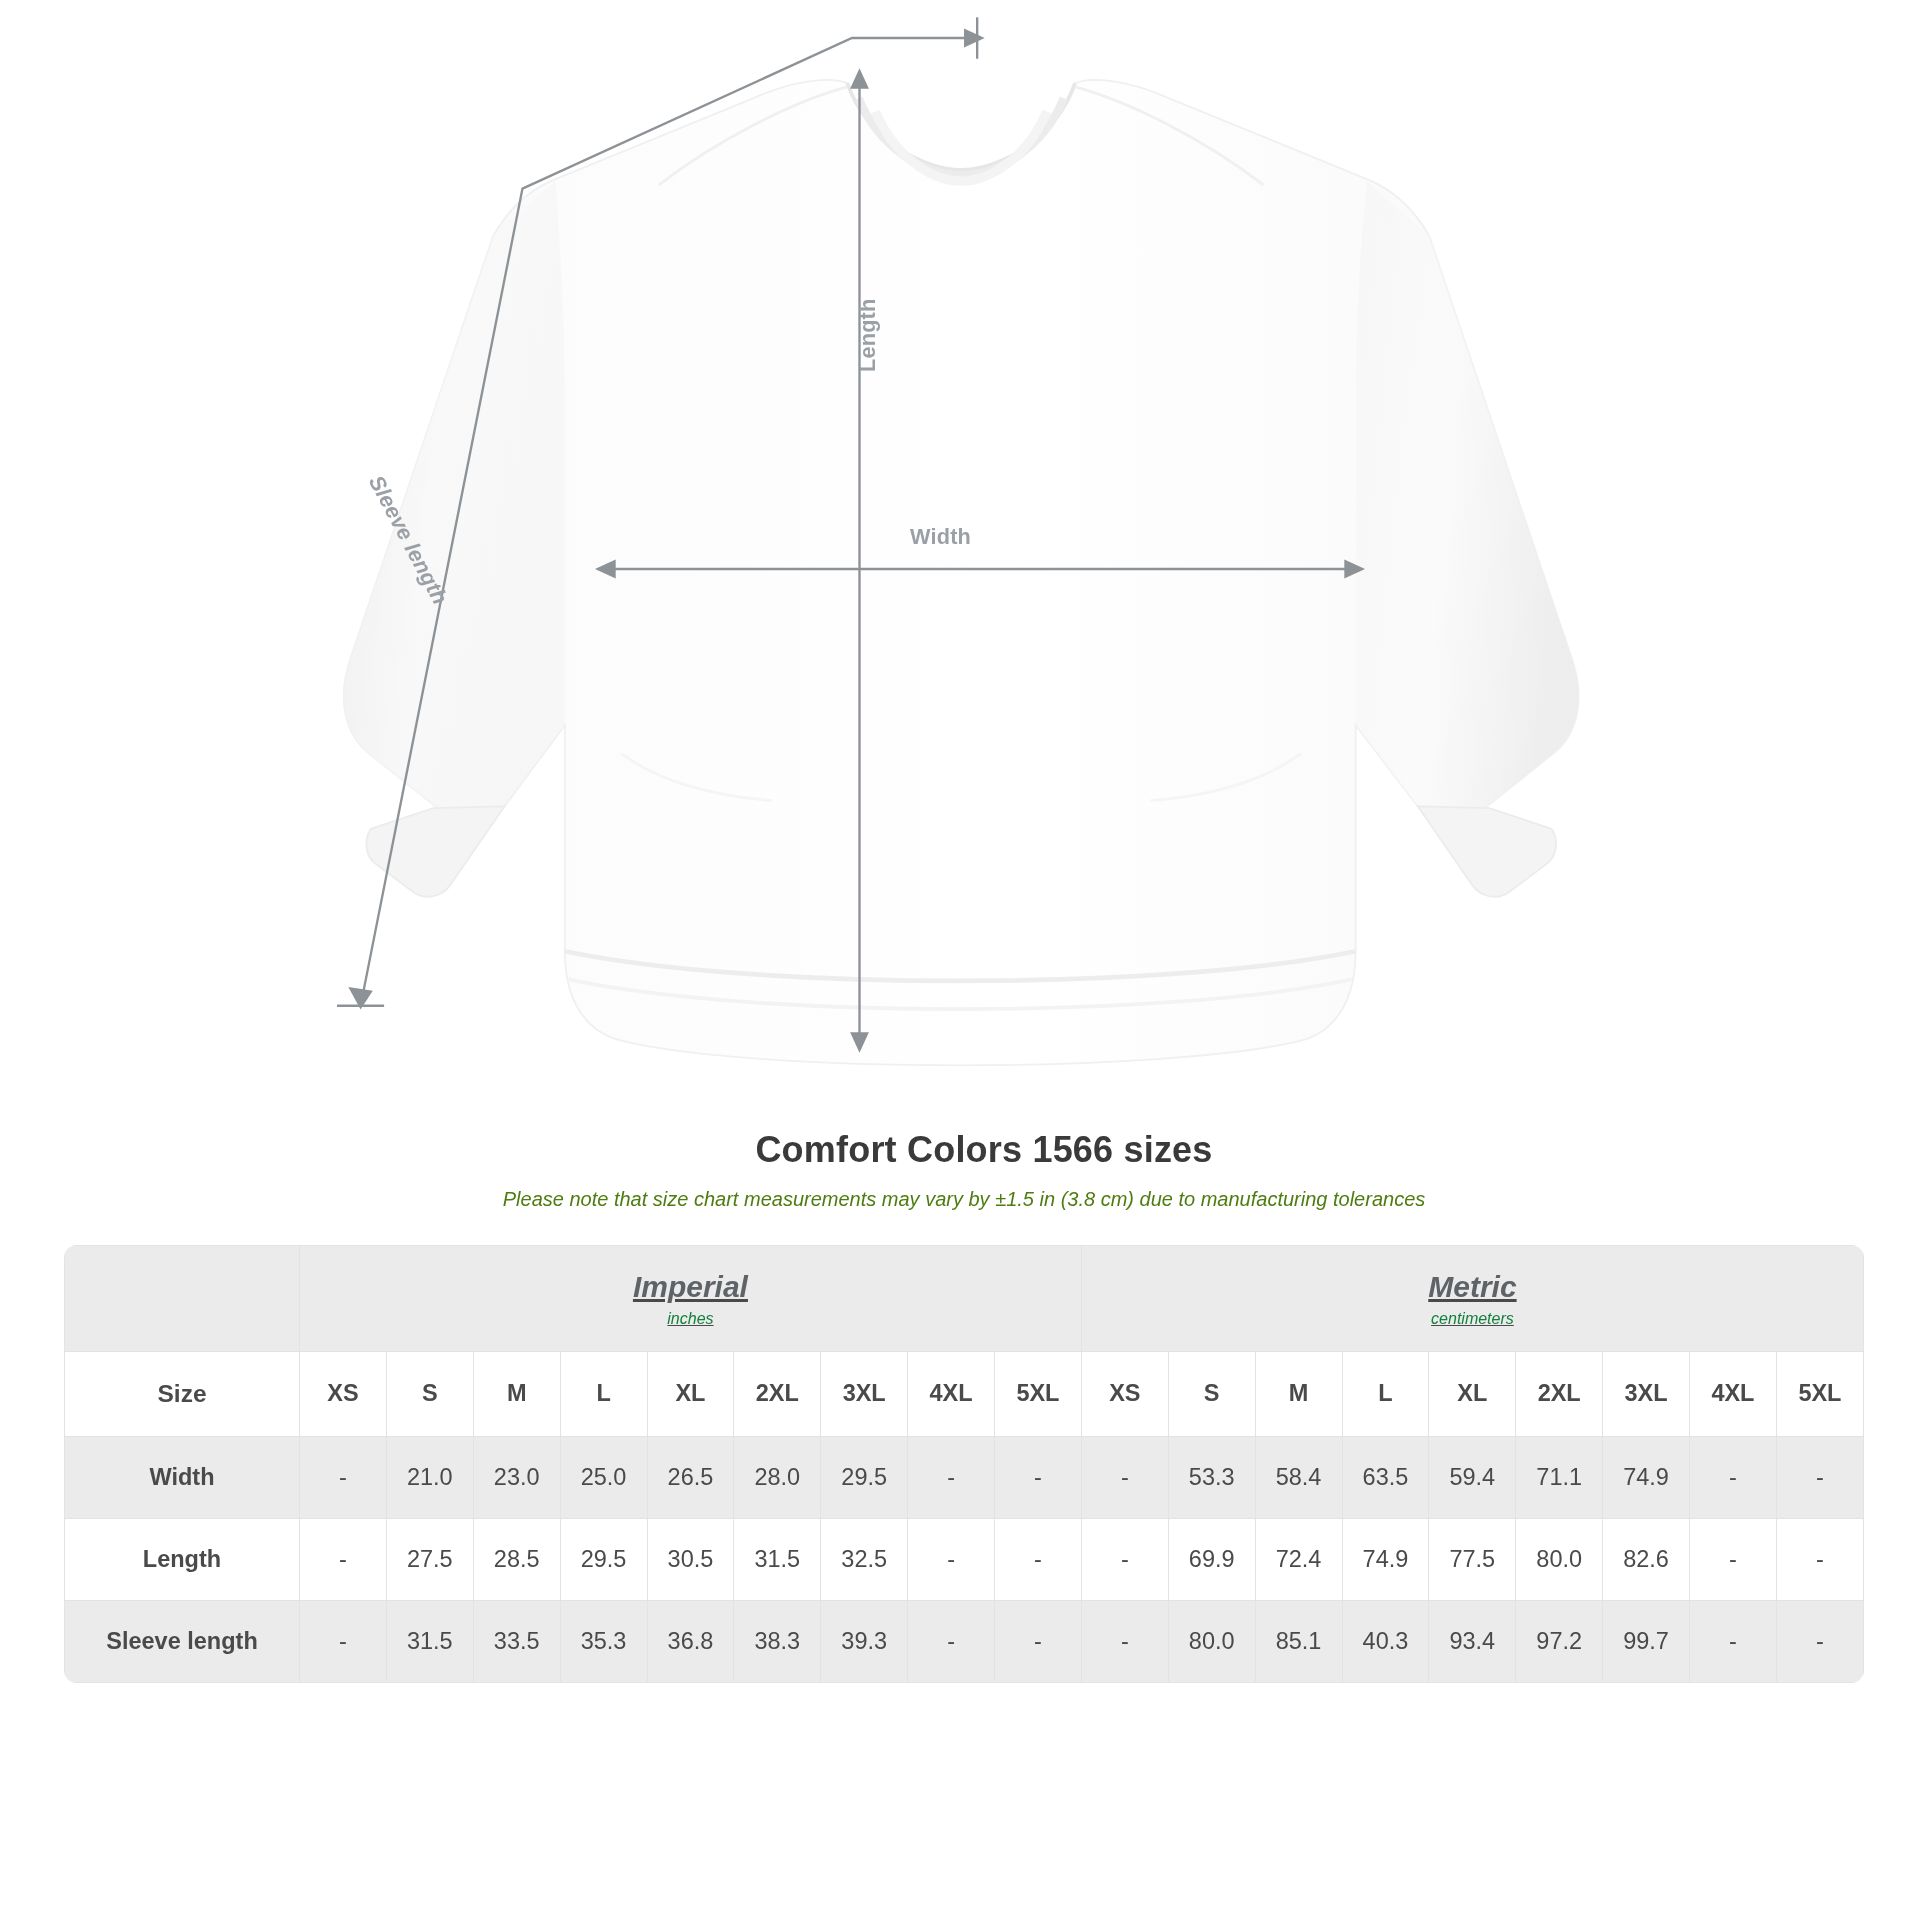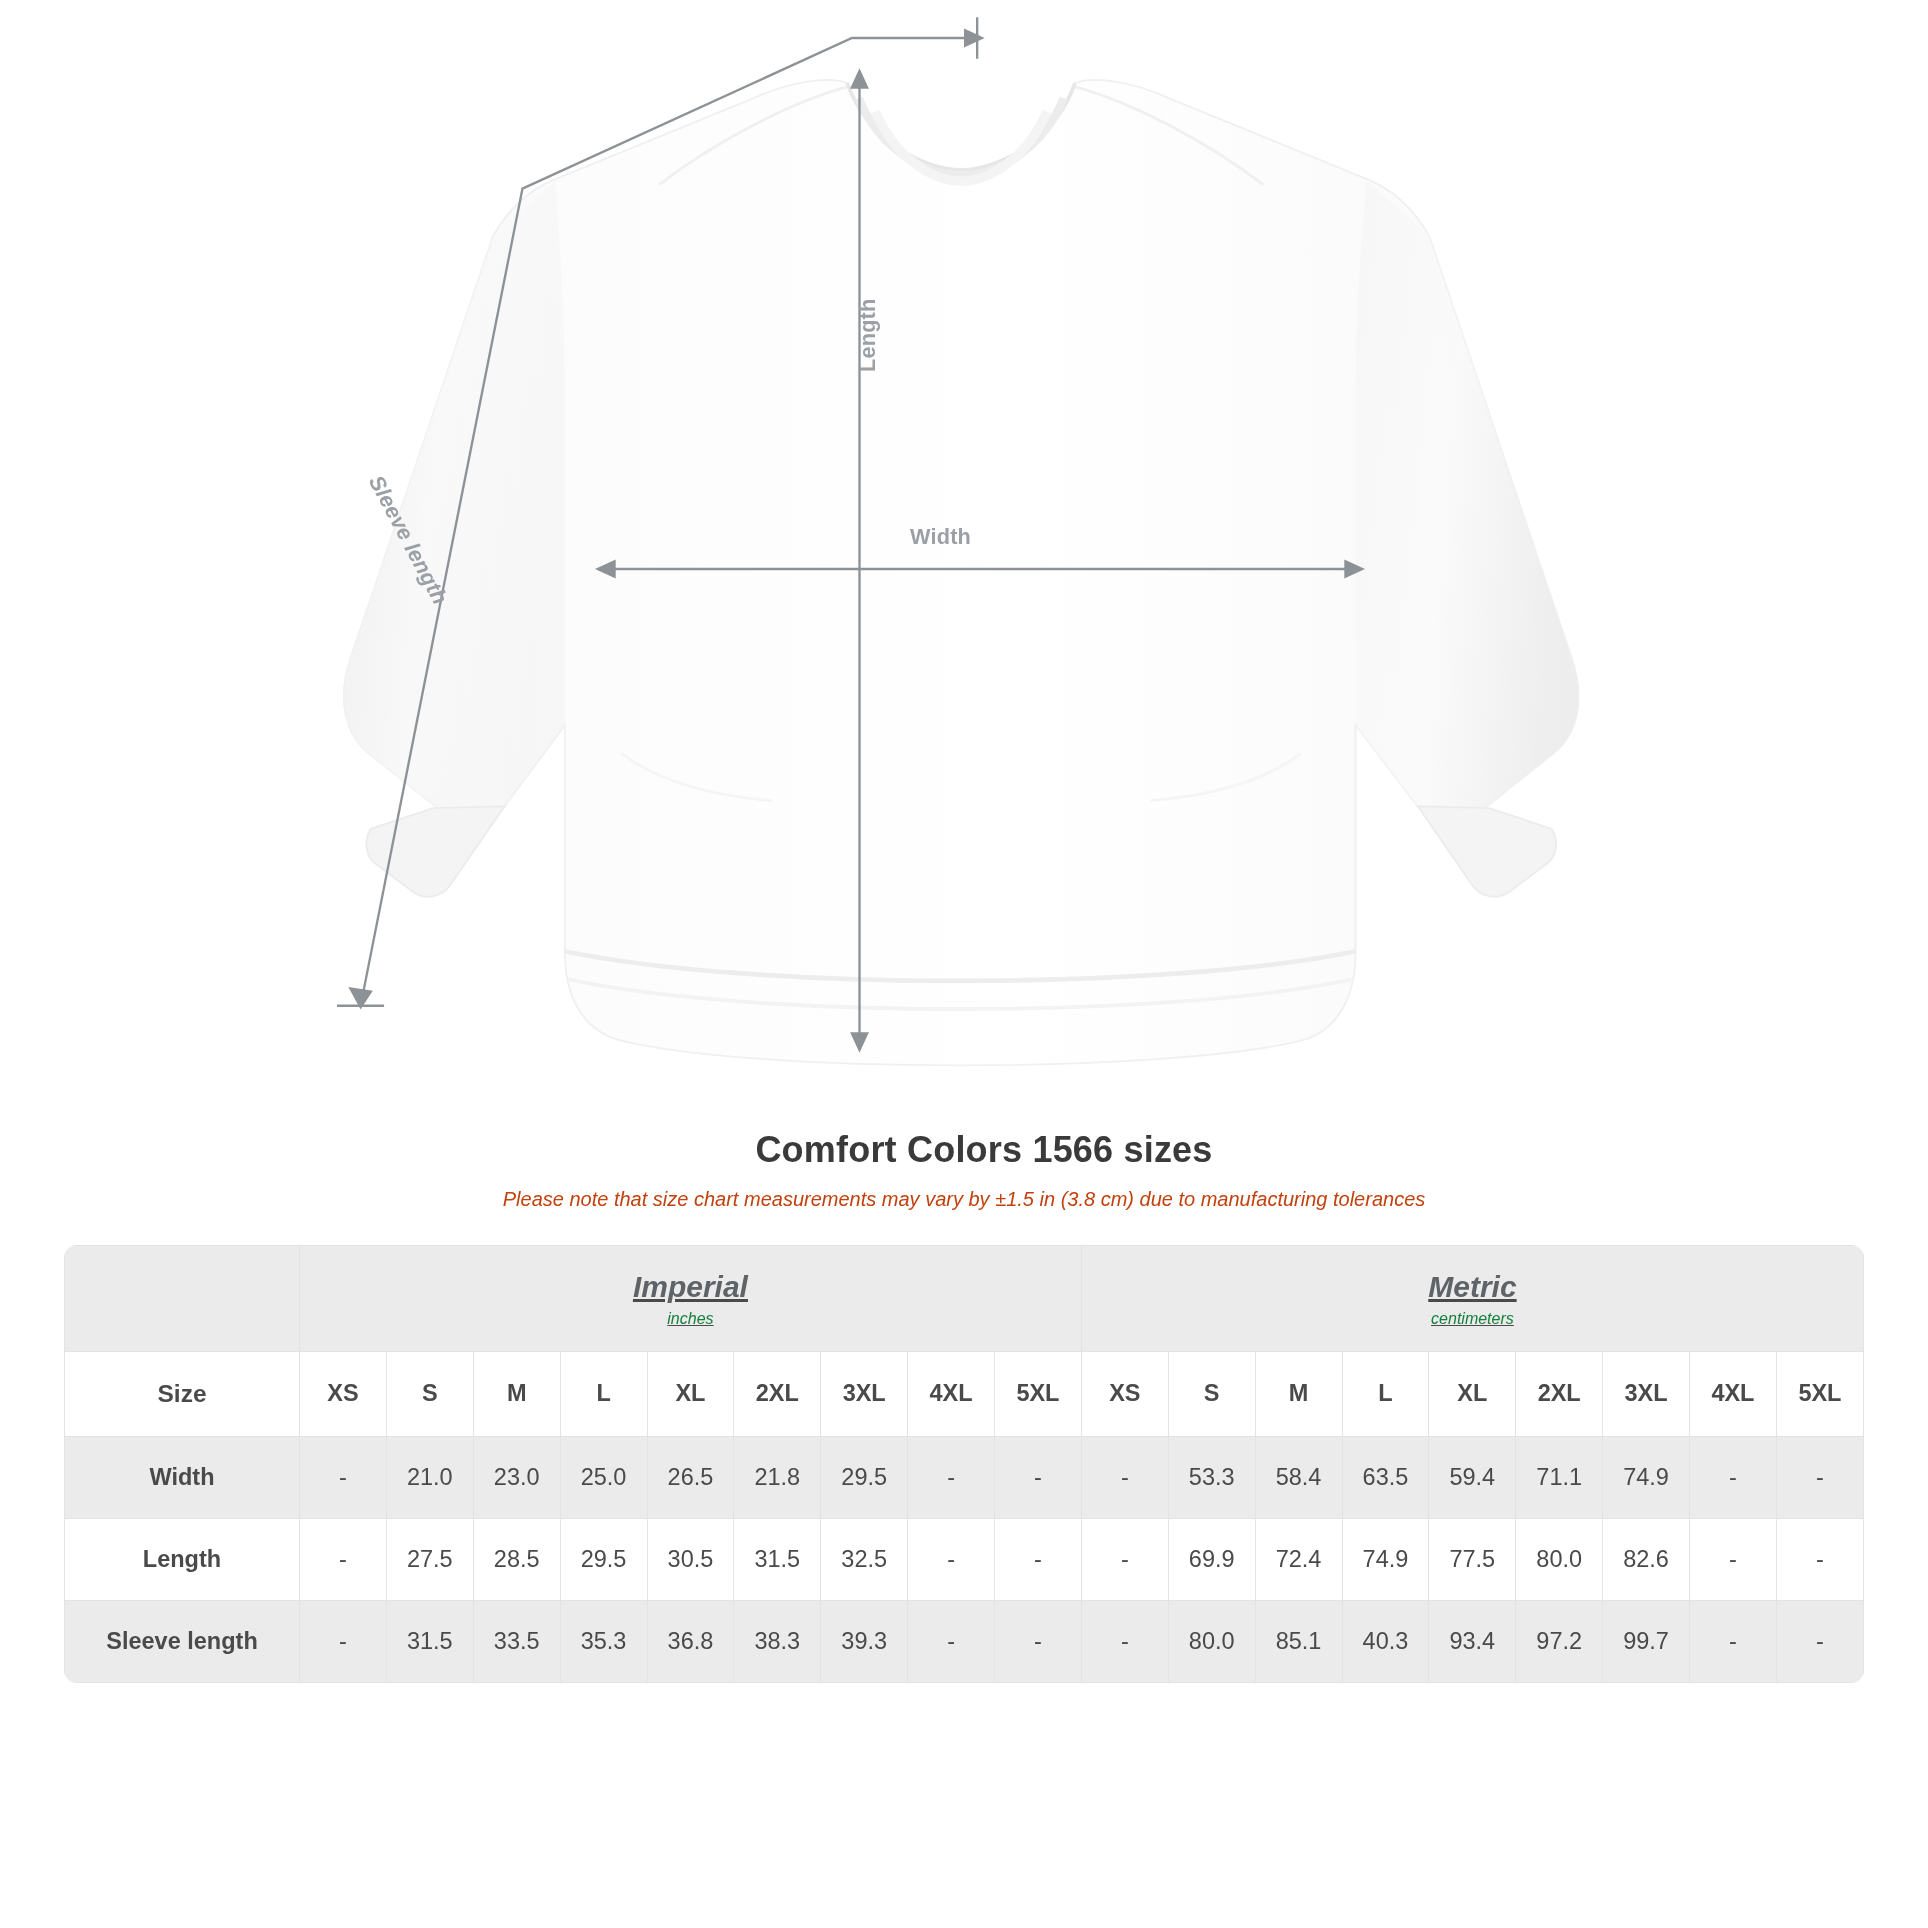--- a/index.html
+++ b/index.html
@@ -66,21 +66,21 @@
     font-size: 36px;
     font-weight: bold;
     color: #3a3a3a;
     margin: 0;
     letter-spacing: 0.2px;
     padding-left: 40px;
   }
   .chart-subtitle {
     font-size: 20px;
     font-style: italic;
-    color: #c2410c;
+    color: #4d7c0f;
     margin-top: 17px;
   }
 
   
   .table-wrap {
     margin: 34px 64px 0 64px;
     border-radius: 13px;
     overflow: hidden;
   }
   table.size-table {
@@ -299,21 +299,21 @@
           <td>5XL</td>
         </tr>
 
         <tr>
           <td class="rowhead">Width</td>
           <td>-</td>
           <td>21.0</td>
           <td>23.0</td>
           <td>25.0</td>
           <td>26.5</td>
-          <td>21.8</td>
+          <td>28.0</td>
           <td>29.5</td>
           <td>-</td>
           <td>-</td>
           <td>-</td>
           <td>53.3</td>
           <td>58.4</td>
           <td>63.5</td>
           <td>59.4</td>
           <td>71.1</td>
           <td>74.9</td>

